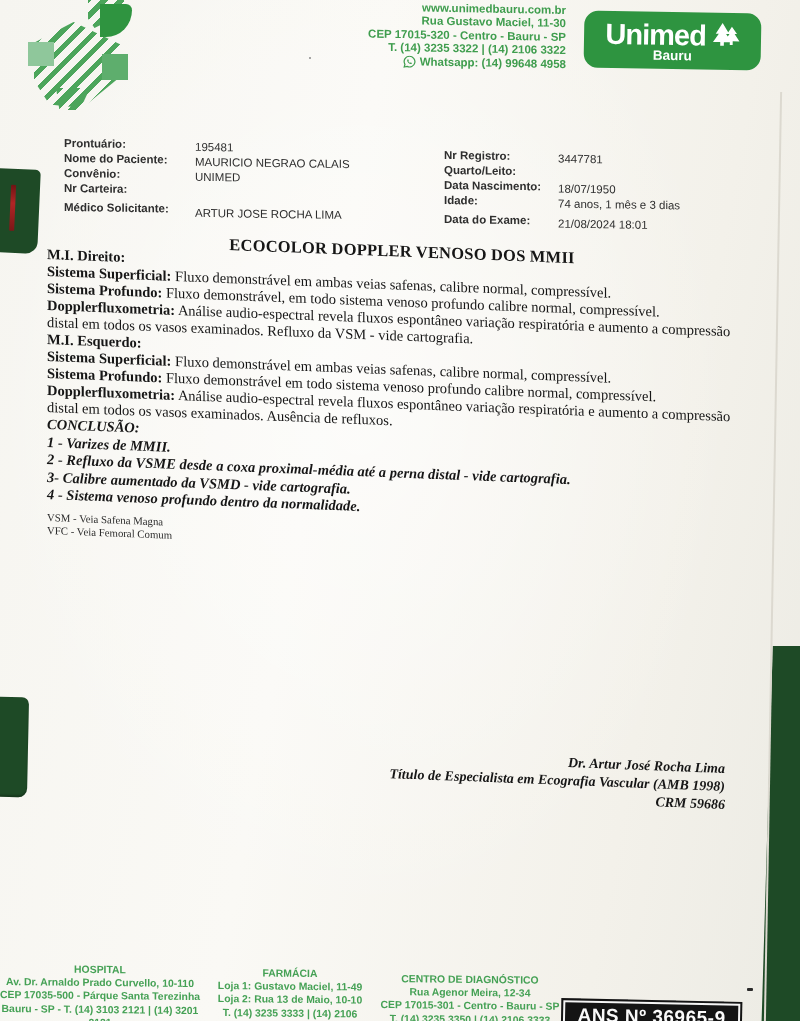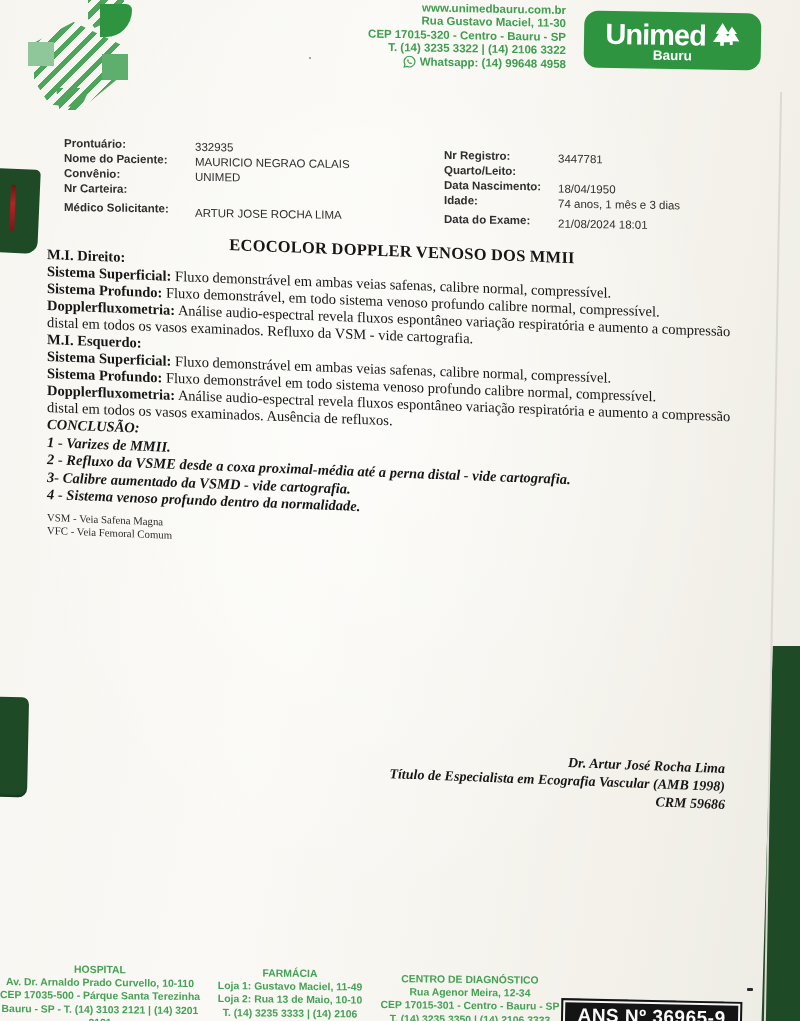--- a/index.html
+++ b/index.html
@@ -112,31 +112,31 @@
         <svg viewBox="0 0 26 24" width="27" height="25">
           <polygon fill="#fff" points="9,1 15.5,11.5 12.5,11.5 18,19.5 10.5,19.5 10.5,23 7,23 7,19.5 0,19.5 5.5,11.5 2.5,11.5"></polygon>
           <polygon fill="#fff" points="18,4.5 23,11.5 20.7,11.5 25.5,18.5 19,18.5 19,22 16.2,22 16.2,18.5 11,18.5 15.8,11.5 13.5,11.5"></polygon>
         </svg>
       </span>
     </div>
     <div class="badge-city">Bauru</div>
   </div>
 
   <div class="abs patient patient-left">
-    <div class="prow"><span class="plabel">Prontuário:</span><span class="pvalue">332935</span></div>
+    <div class="prow"><span class="plabel">Prontuário:</span><span class="pvalue">195481</span></div>
     <div class="prow"><span class="plabel">Nome do Paciente:</span><span class="pvalue">MAURICIO NEGRAO CALAIS</span></div>
     <div class="prow"><span class="plabel">Convênio:</span><span class="pvalue">UNIMED</span></div>
     <div class="prow"><span class="plabel">Nr Carteira:</span><span class="pvalue"></span></div>
     <div class="prow rowgap"><span class="plabel">Médico Solicitante:</span><span class="pvalue" style="transform:translateY(4px)">ARTUR JOSE ROCHA LIMA</span></div>
   </div>
 
   <div class="abs patient patient-right">
     <div class="prow"><span class="plabel">Nr Registro:</span><span class="pvalue">3447781</span></div>
     <div class="prow"><span class="plabel">Quarto/Leito:</span><span class="pvalue"></span></div>
-    <div class="prow"><span class="plabel">Data Nascimento:</span><span class="pvalue">18/04/1950</span></div>
+    <div class="prow"><span class="plabel">Data Nascimento:</span><span class="pvalue">18/07/1950</span></div>
     <div class="prow"><span class="plabel">Idade:</span><span class="pvalue">74 anos, 1 mês e 3 dias</span></div>
     <div class="prow rowgap"><span class="plabel">Data do Exame:</span><span class="pvalue" style="transform:translateY(3px)">21/08/2024 18:01</span></div>
   </div>
 
   <div class="abs typed">
     <div class="rtitle">ECOCOLOR DOPPLER VENOSO DOS MMII</div>
     <p class="mt2"><b>M.I. Direito:</b><span></span></p>
     <p class="mt5"><b>Sistema Superficial:</b><span> Fluxo demonstrável em ambas veias safenas, calibre normal, compressível.</span></p>
     <p class="mt15"><b>Sistema Profundo:</b><span> Fluxo demonstrável, em todo sistema venoso profundo calibre normal, compressível.</span></p>
     <p class="mt15"><b>Dopplerfluxometria:</b><span> Análise audio-espectral revela fluxos espontâneo variação respiratória e aumento a compressão distal em todos os vasos examinados. Refluxo da VSM - vide cartografia.</span></p>

